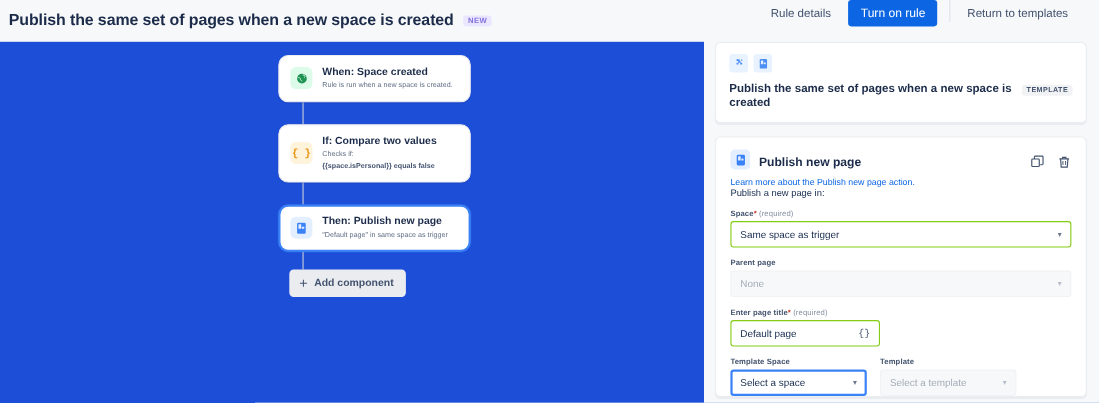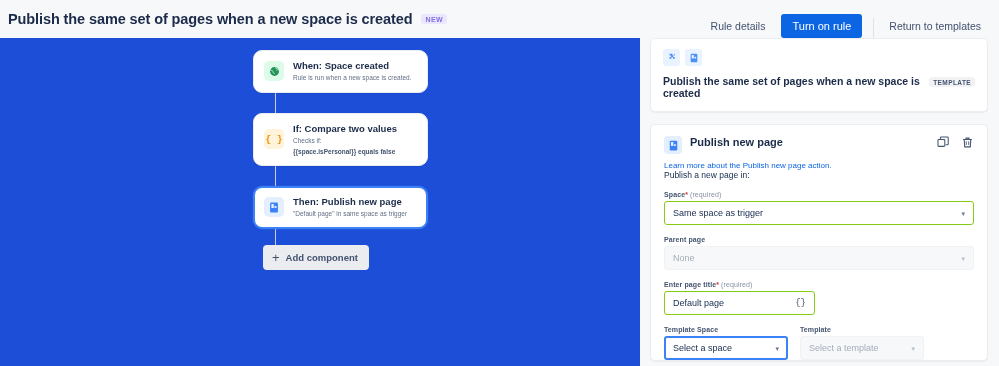--- a/index.html
+++ b/index.html
@@ -20,22 +20,22 @@
     margin-left: 8px;
     font-size: 14.5px; font-weight: 700; letter-spacing: -0.1px;
     color: #1b2b49; white-space: nowrap;
   }
   .new-badge {
     margin-left: 9px; font-size: 7px; font-weight: 700; letter-spacing: 0.4px;
     color: #8270db; background: #eae6ff; border-radius: 3px;
     padding: 2px 4px 1px 4px; text-transform: uppercase;
   }
   .topbar-right {
-    margin-left: auto; display: flex; align-items: flex-end; gap: 0px;
-    padding-right: 8px; height: 100%;
+    margin-left: auto; display: flex; align-items: flex-start; gap: 0px;
+    padding-right: 18px; height: 100%;
   }
   .tb-link {
     font-size: 10.5px; color: #42526e; padding: 6px 10px;
     border-radius: 3px; white-space: nowrap; cursor: pointer;
   }
   .tb-primary {
     font-size: 11px; color: #ffffff; background: #0c66e4;
     border: none; border-radius: 3px; padding: 6px 11px;
     margin: 0 6px; cursor: pointer; font-family: inherit; font-weight: 500;
     white-space: nowrap;
@@ -100,21 +100,21 @@
   }
   .rule-title-row { display: flex; align-items: baseline; }
   .rule-title { font-size: 10.5px; font-weight: 700; color: #1b2b49; }
   .template-badge {
     margin-left: 7px; font-size: 6.5px; font-weight: 700; letter-spacing: 0.4px;
     color: #44546f; background: #f1f2f4; border-radius: 3px; padding: 2px 4px 1px 4px;
     text-transform: uppercase;
   }
 
   .card-action { margin-top: 12px; padding: 11px 13px 0 13px; }
-  .action-head { display: flex; align-items: flex-start; }
+  .action-head { display: flex; align-items: flex-end; }
   .action-icon {
     width: 18px; height: 18px; border-radius: 4px; background: #e3eeff;
     display: flex; align-items: center; justify-content: center; color: #3b82f6;
     margin-right: 8px; flex: 0 0 18px;
   }
   .action-title { font-size: 11px; font-weight: 700; color: #1b2b49; }
   .action-tools { margin-left: auto; display: flex; gap: 11px; color: #44546f; }
   .tool-btn { cursor: pointer; display: flex; align-items: center; }
 
   .learn-link { display: block; font-size: 8px; color: #0c66e4; margin-top: 7px; cursor: pointer; text-decoration: none; }
@@ -134,21 +134,21 @@
     padding: 0 8px; font-size: 9px; color: #172b4d; cursor: pointer;
   }
   .control.focused { border: 2px solid #3b82f6; padding: 0 7px; }
   .control.disabled { background: #f7f8f9; border-color: #f1f2f4; color: #a5adba; cursor: default; }
   .control .chev { margin-left: auto; color: #6b778c; font-size: 7px; line-height: 1; }
   .control.disabled .chev { color: #b6bec9; }
   .control .braces {
     margin-left: auto; font-family: "Liberation Mono", monospace;
     font-size: 9px; color: #44546f;
   }
-  .input-narrow { width: 151px; }
+  .input-narrow { width: 136px; }
 
   .two-col { display: flex; gap: 12px; margin-top: 11px; }
   .two-col > div { width: 124px; }
 </style>
 </head>
 <body>
 
 <div class="topbar">
   <div class="page-title">Publish the same set of pages when a new space is created</div>
   <div class="new-badge">NEW</div>

